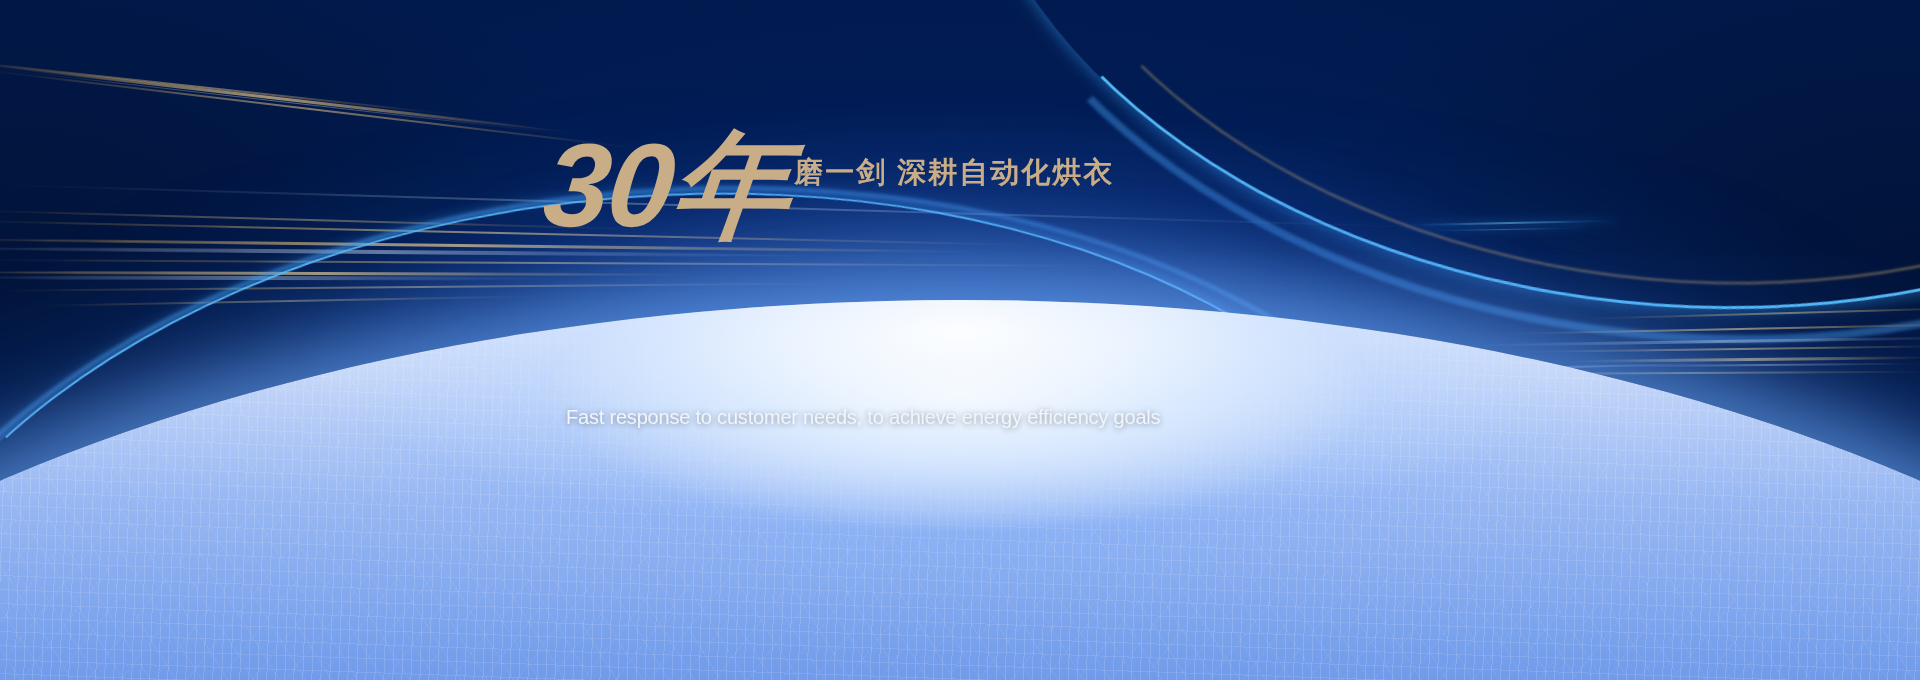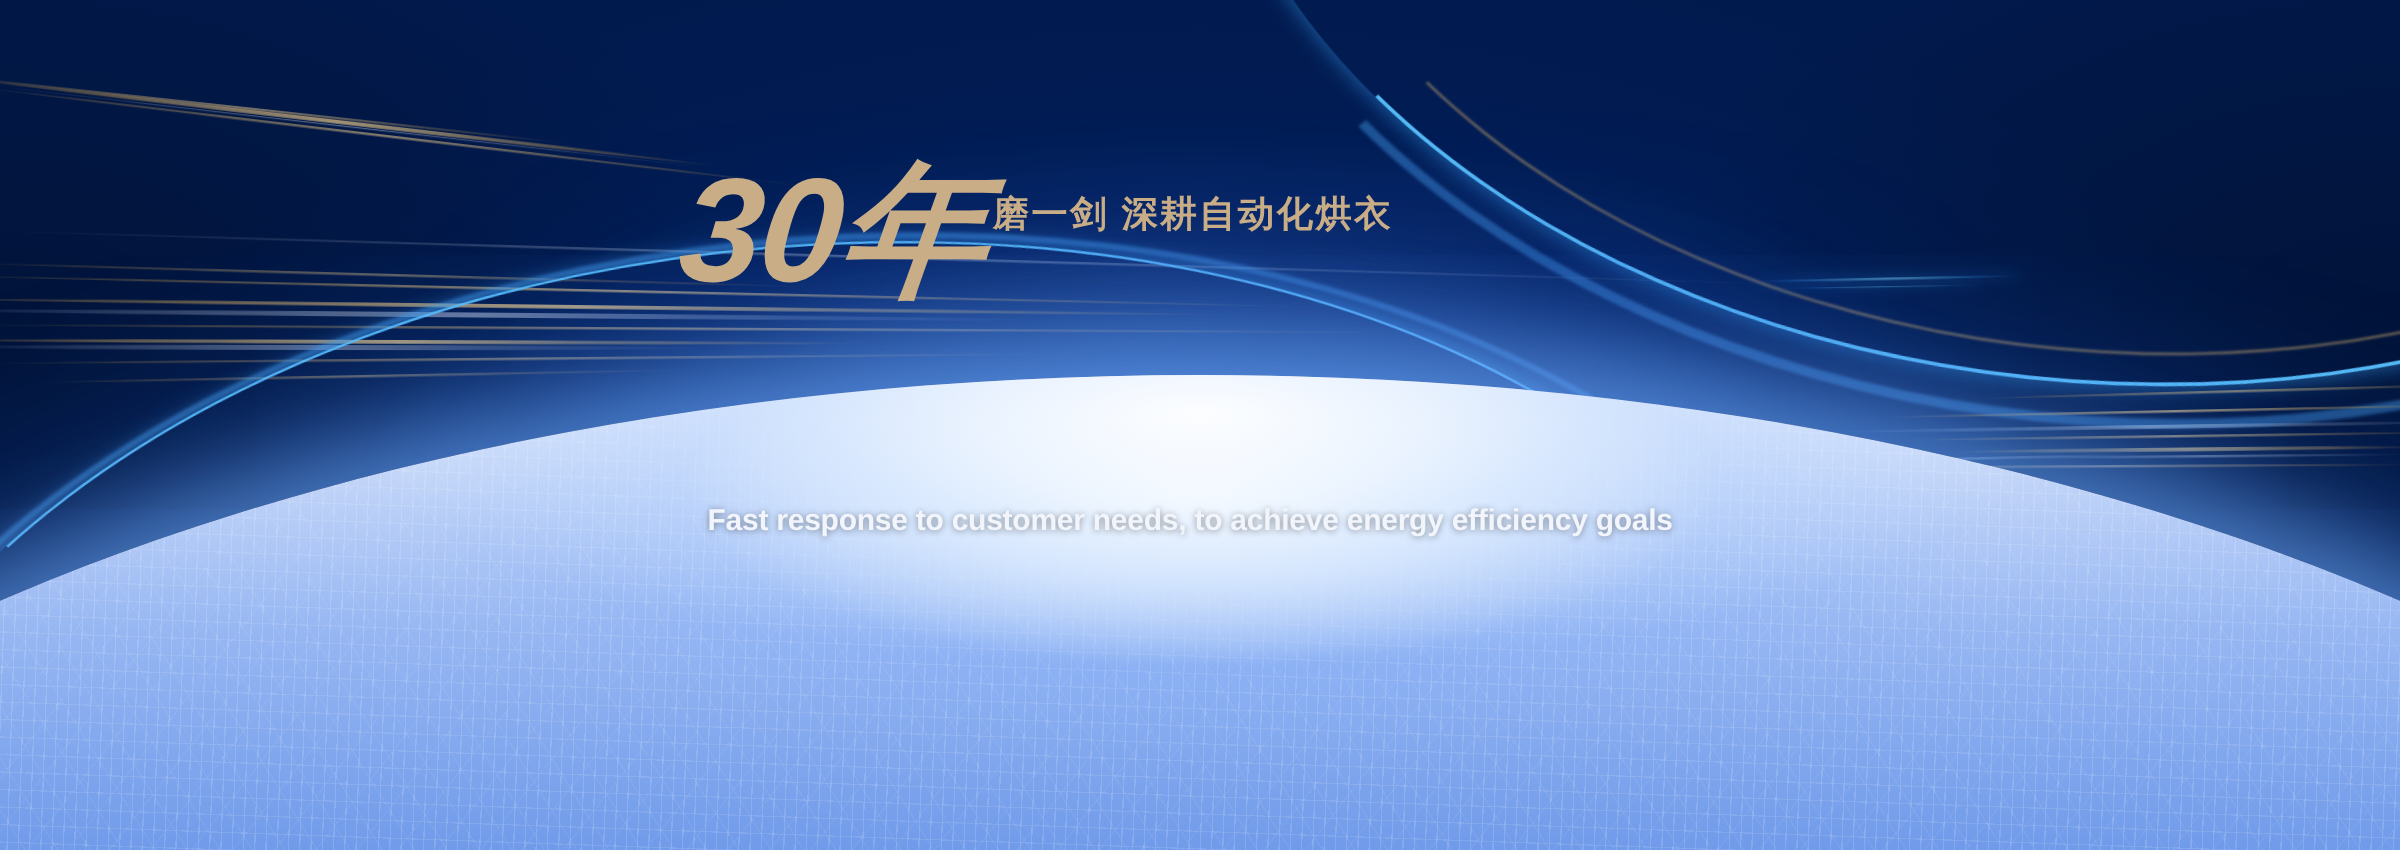--- a/index.html
+++ b/index.html
@@ -187,23 +187,23 @@
     font-weight: 700;
     color: #ffffff;
     letter-spacing: 6px;
     white-space: nowrap;
     text-shadow: 0 2px 10px rgba(0,0,0,0.35);
   }
   .en-line {
     position: absolute;
     left: 566px;
     top: 398px;
-    font-size: 24px;
+    font-size: 20px;
     line-height: 38px;
-    font-weight: 700;
+    font-weight: 400;
     color: #f2f5fb;
     letter-spacing: -0.2px;
     white-space: nowrap;
     text-shadow: 0 1px 6px rgba(0,0,0,0.40);
   }
 </style>
 </head>
 <body>
 
 <div id="banner">

